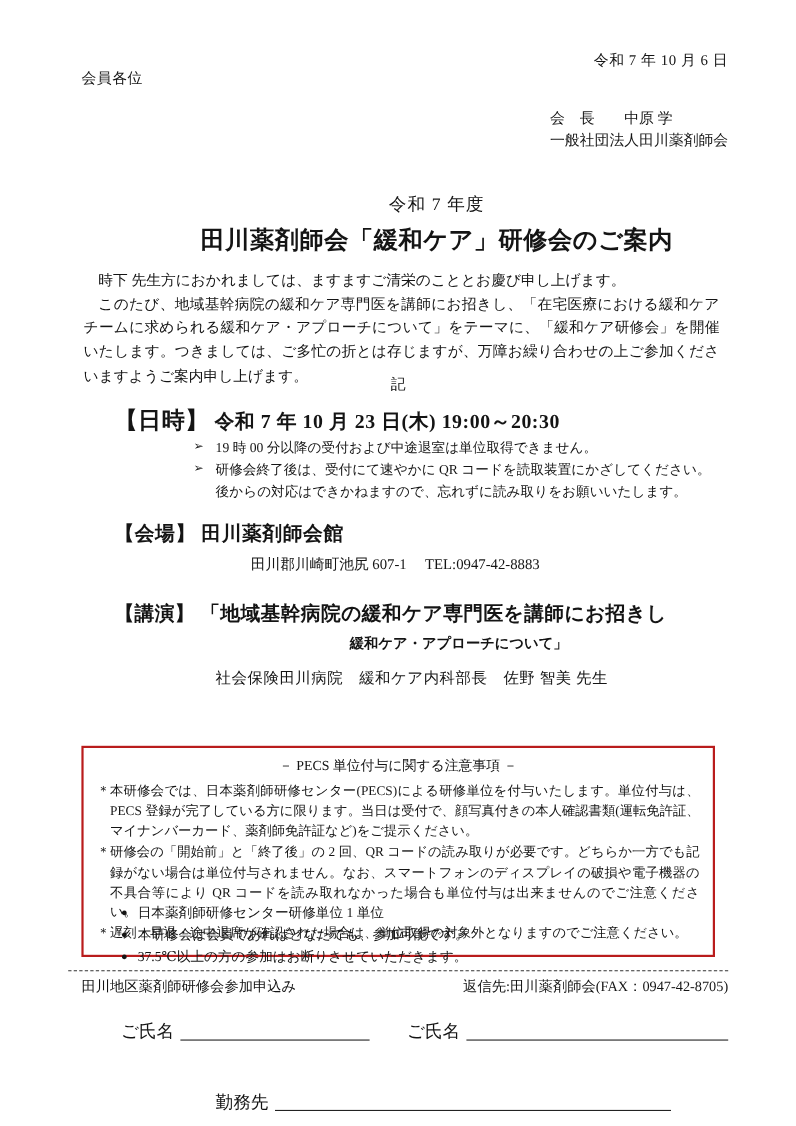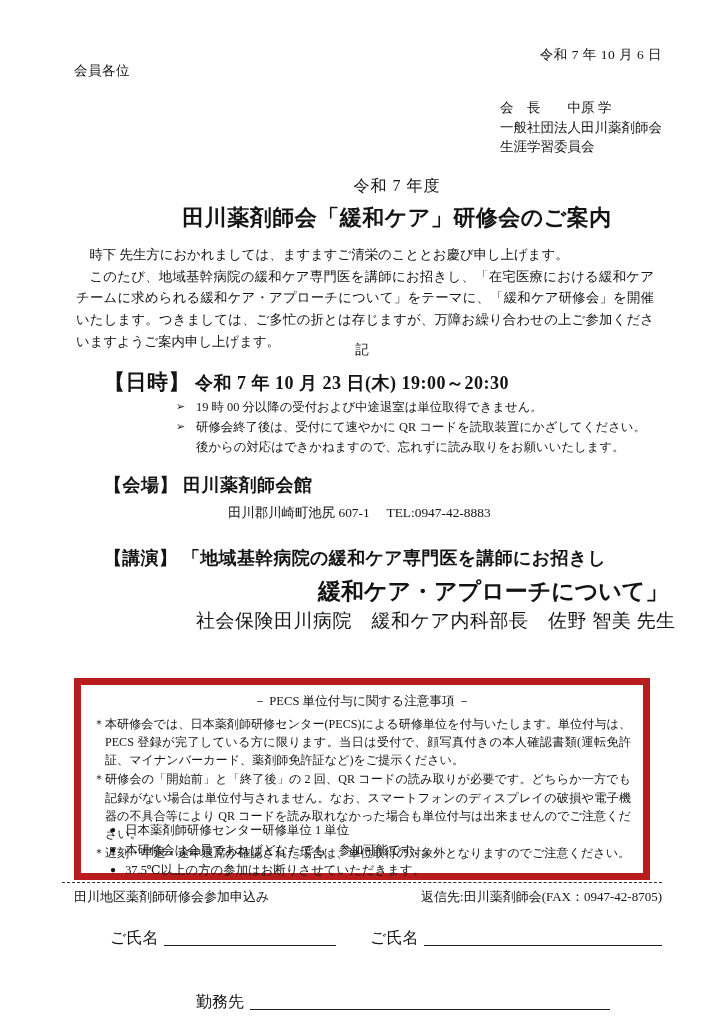--- a/index.html
+++ b/index.html
@@ -131,43 +131,43 @@
     left: 104px;
     top: 546px;
     font-size: 18px;
     font-weight: bold;
     letter-spacing: 0.3px;
   }
   .lecture-line2 {
     position: absolute;
     left: 318px;
     top: 576px;
-    font-size: 23px;
+    font-size: 13px;
     font-weight: bold;
   }
   .speaker {
     position: absolute;
     left: 196px;
     top: 608px;
-    font-size: 19px;
+    font-size: 14px;
     letter-spacing: 0.5px;
   }
   .row-deadline {
     position: absolute;
     left: 104px;
     top: 637px;
     font-size: 15.5px;
     letter-spacing: 0.5px;
   }
   .pecs-box {
     position: absolute;
     left: 74px;
     top: 678px;
     width: 576px;
-    border: 7px solid #b91c1c;
+    border: 2px solid #b91c1c;
     box-sizing: border-box;
     padding: 8px 12px 10px 12px;
   }
   .pecs-title {
     text-align: center;
     font-size: 12.6px;
     margin-bottom: 5px;
   }
   .pecs-item {
     font-size: 12.1px;
@@ -229,21 +229,20 @@
 
 <div class="page">
 
   <div class="date-line">令和 7 年 10 月 6 日</div>
 
   <div class="addressee">会員各位</div>
 
   <div class="sender">
     <div>会　長　　中原 学</div>
     <div>一般社団法人田川薬剤師会</div>
-    <div>生涯学習委員会</div>
   </div>
 
   <div class="title-block">
     <div class="title-small">令和 7 年度</div>
     <div class="title-large">田川薬剤師会「緩和ケア」研修会のご案内</div>
   </div>
 
   <div class="body-text">
     <p class="indent">時下  先生方におかれましては、ますますご清栄のこととお慶び申し上げます。</p>
     <p class="indent">このたび、地域基幹病院の緩和ケア専門医を講師にお招きし、「在宅医療における緩和ケアチームに求められる緩和ケア・アプローチについて」をテーマに、「緩和ケア研修会」を開催いたします。つきましては、ご多忙の折とは存じますが、万障お繰り合わせの上ご参加くださいますようご案内申し上げます。</p>

